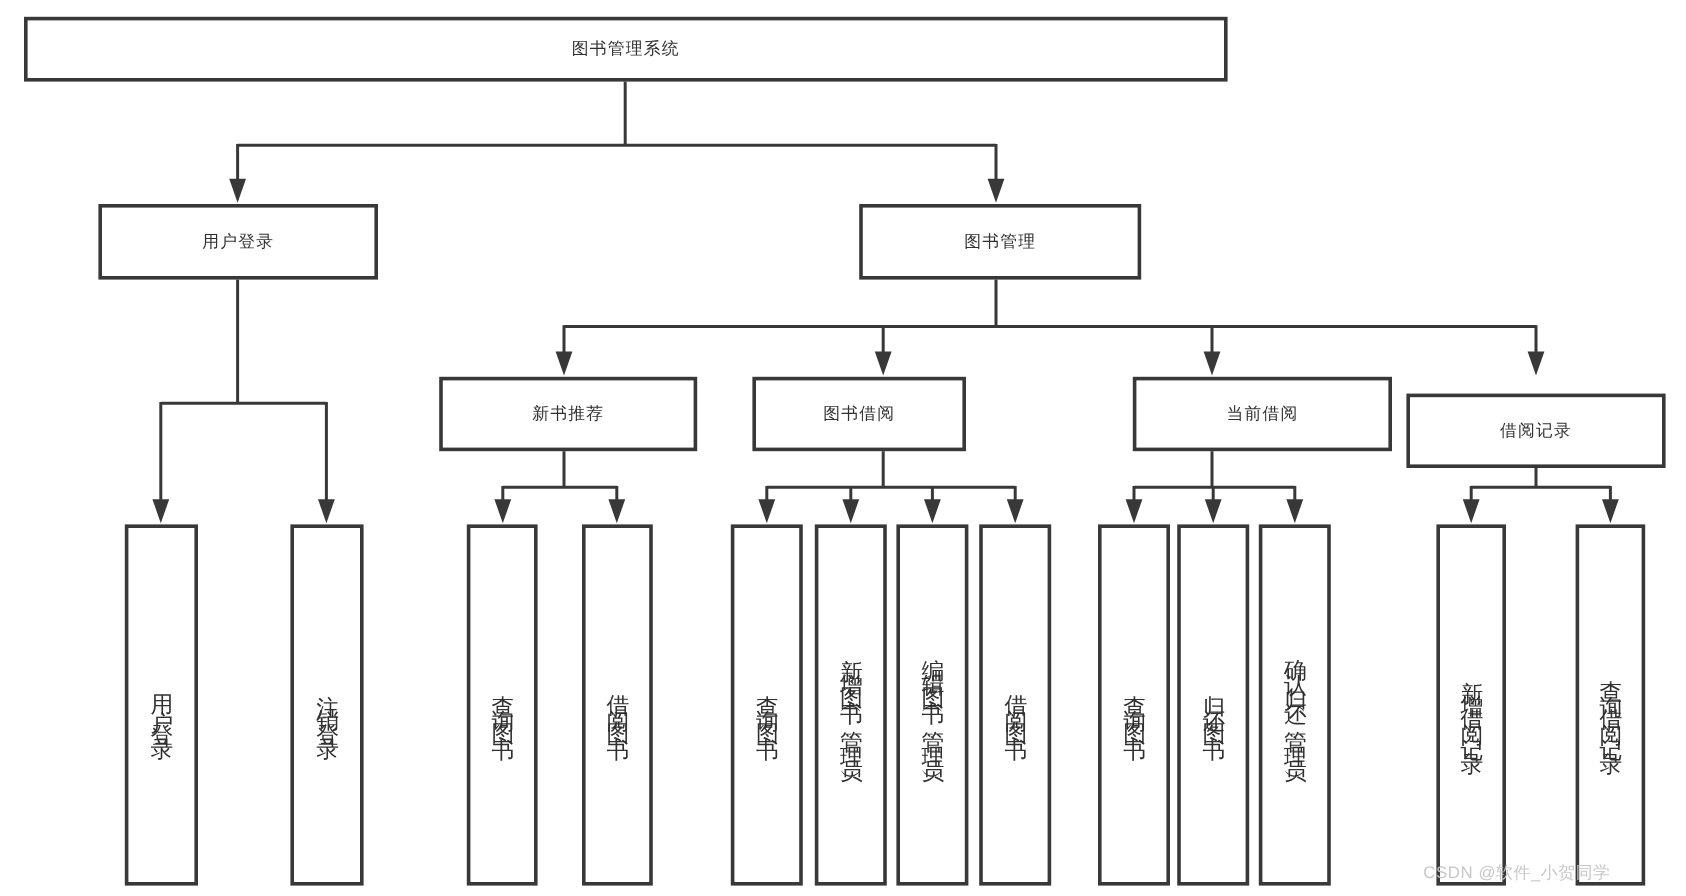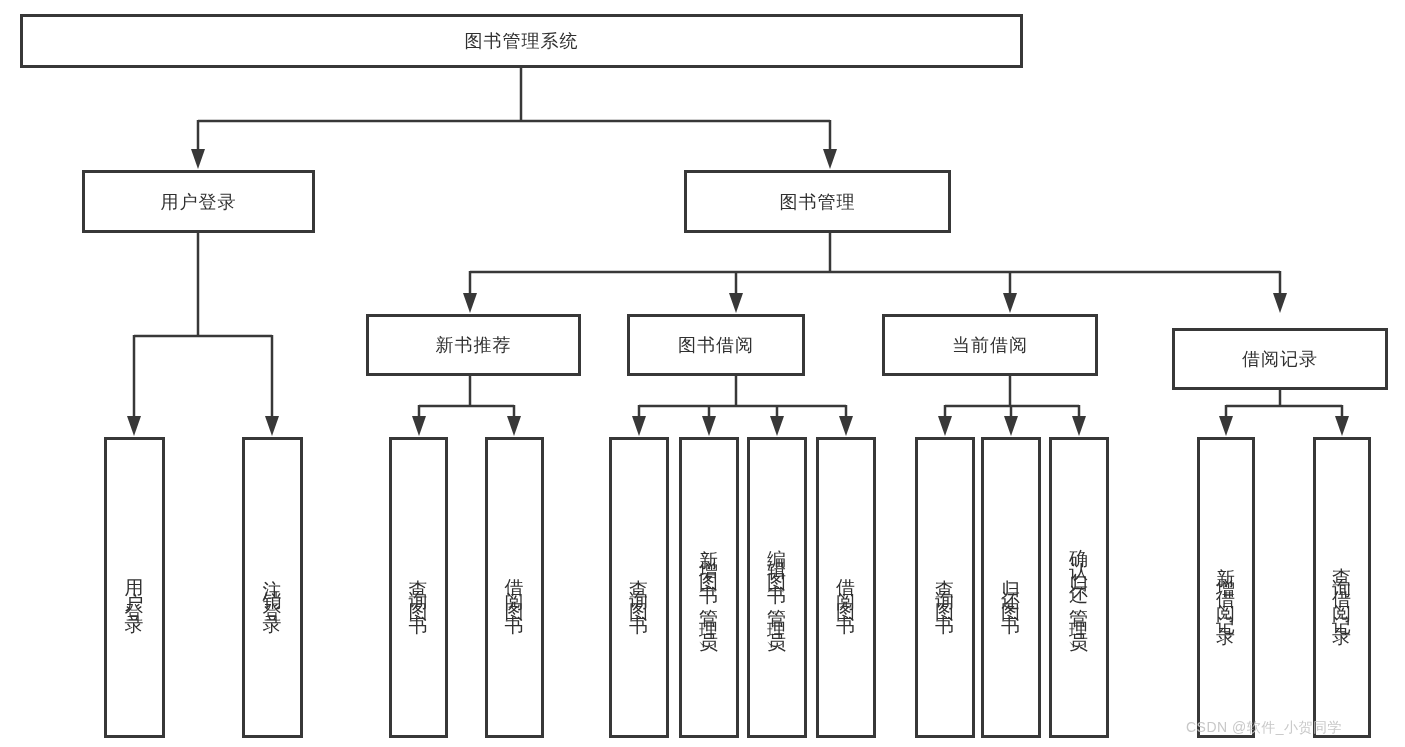--- a/index.html
+++ b/index.html
@@ -22,21 +22,21 @@
     box-sizing: border-box;
     border: 3px solid #383838;
     background: #ffffff;
     display: flex;
     align-items: center;
     justify-content: center;
     z-index: 2;
   }
   .box .lbl {
     color: #303030;
-    font-size: 18px;
+    font-size: 14px;
     letter-spacing: 1px;
     white-space: nowrap;
   }
   .leaf .lbl {
     writing-mode: vertical-rl;
     text-orientation: mixed;
     font-size: 19px;
     line-height: 1;
     letter-spacing: 12px;
     white-space: normal;
@@ -123,31 +123,31 @@
     </g>
   </svg>
 
   <div class="box" style="left:20px; top:14px; width:1003px; height:54px;">
     <span class="lbl">图书管理系统</span>
   </div>
 
   <div class="box" style="left:82px; top:170px; width:233px; height:63px;">
     <span class="lbl">用户登录</span>
   </div>
-  <div class="box" style="left:684px; top:170px; width:267px; height:63px;">
+  <div class="box" style="left:716px; top:170px; width:235px; height:63px;">
     <span class="lbl">图书管理</span>
   </div>
 
   <div class="box" style="left:366px; top:314px; width:215px; height:62px;">
     <span class="lbl">新书推荐</span>
   </div>
   <div class="box" style="left:627px; top:314px; width:178px; height:62px;">
     <span class="lbl">图书借阅</span>
   </div>
-  <div class="box" style="left:882px; top:314px; width:216px; height:62px;">
+  <div class="box" style="left:944px; top:314px; width:216px; height:62px;">
     <span class="lbl">当前借阅</span>
   </div>
   <div class="box" style="left:1172px; top:328px; width:216px; height:62px;">
     <span class="lbl">借阅记录</span>
   </div>
 
   <div class="box leaf" style="left:104px; top:437px; width:61px; height:301px;">
     <span class="lbl">用户登录</span>
   </div>
   <div class="box leaf" style="left:242px; top:437px; width:61px; height:301px;">

